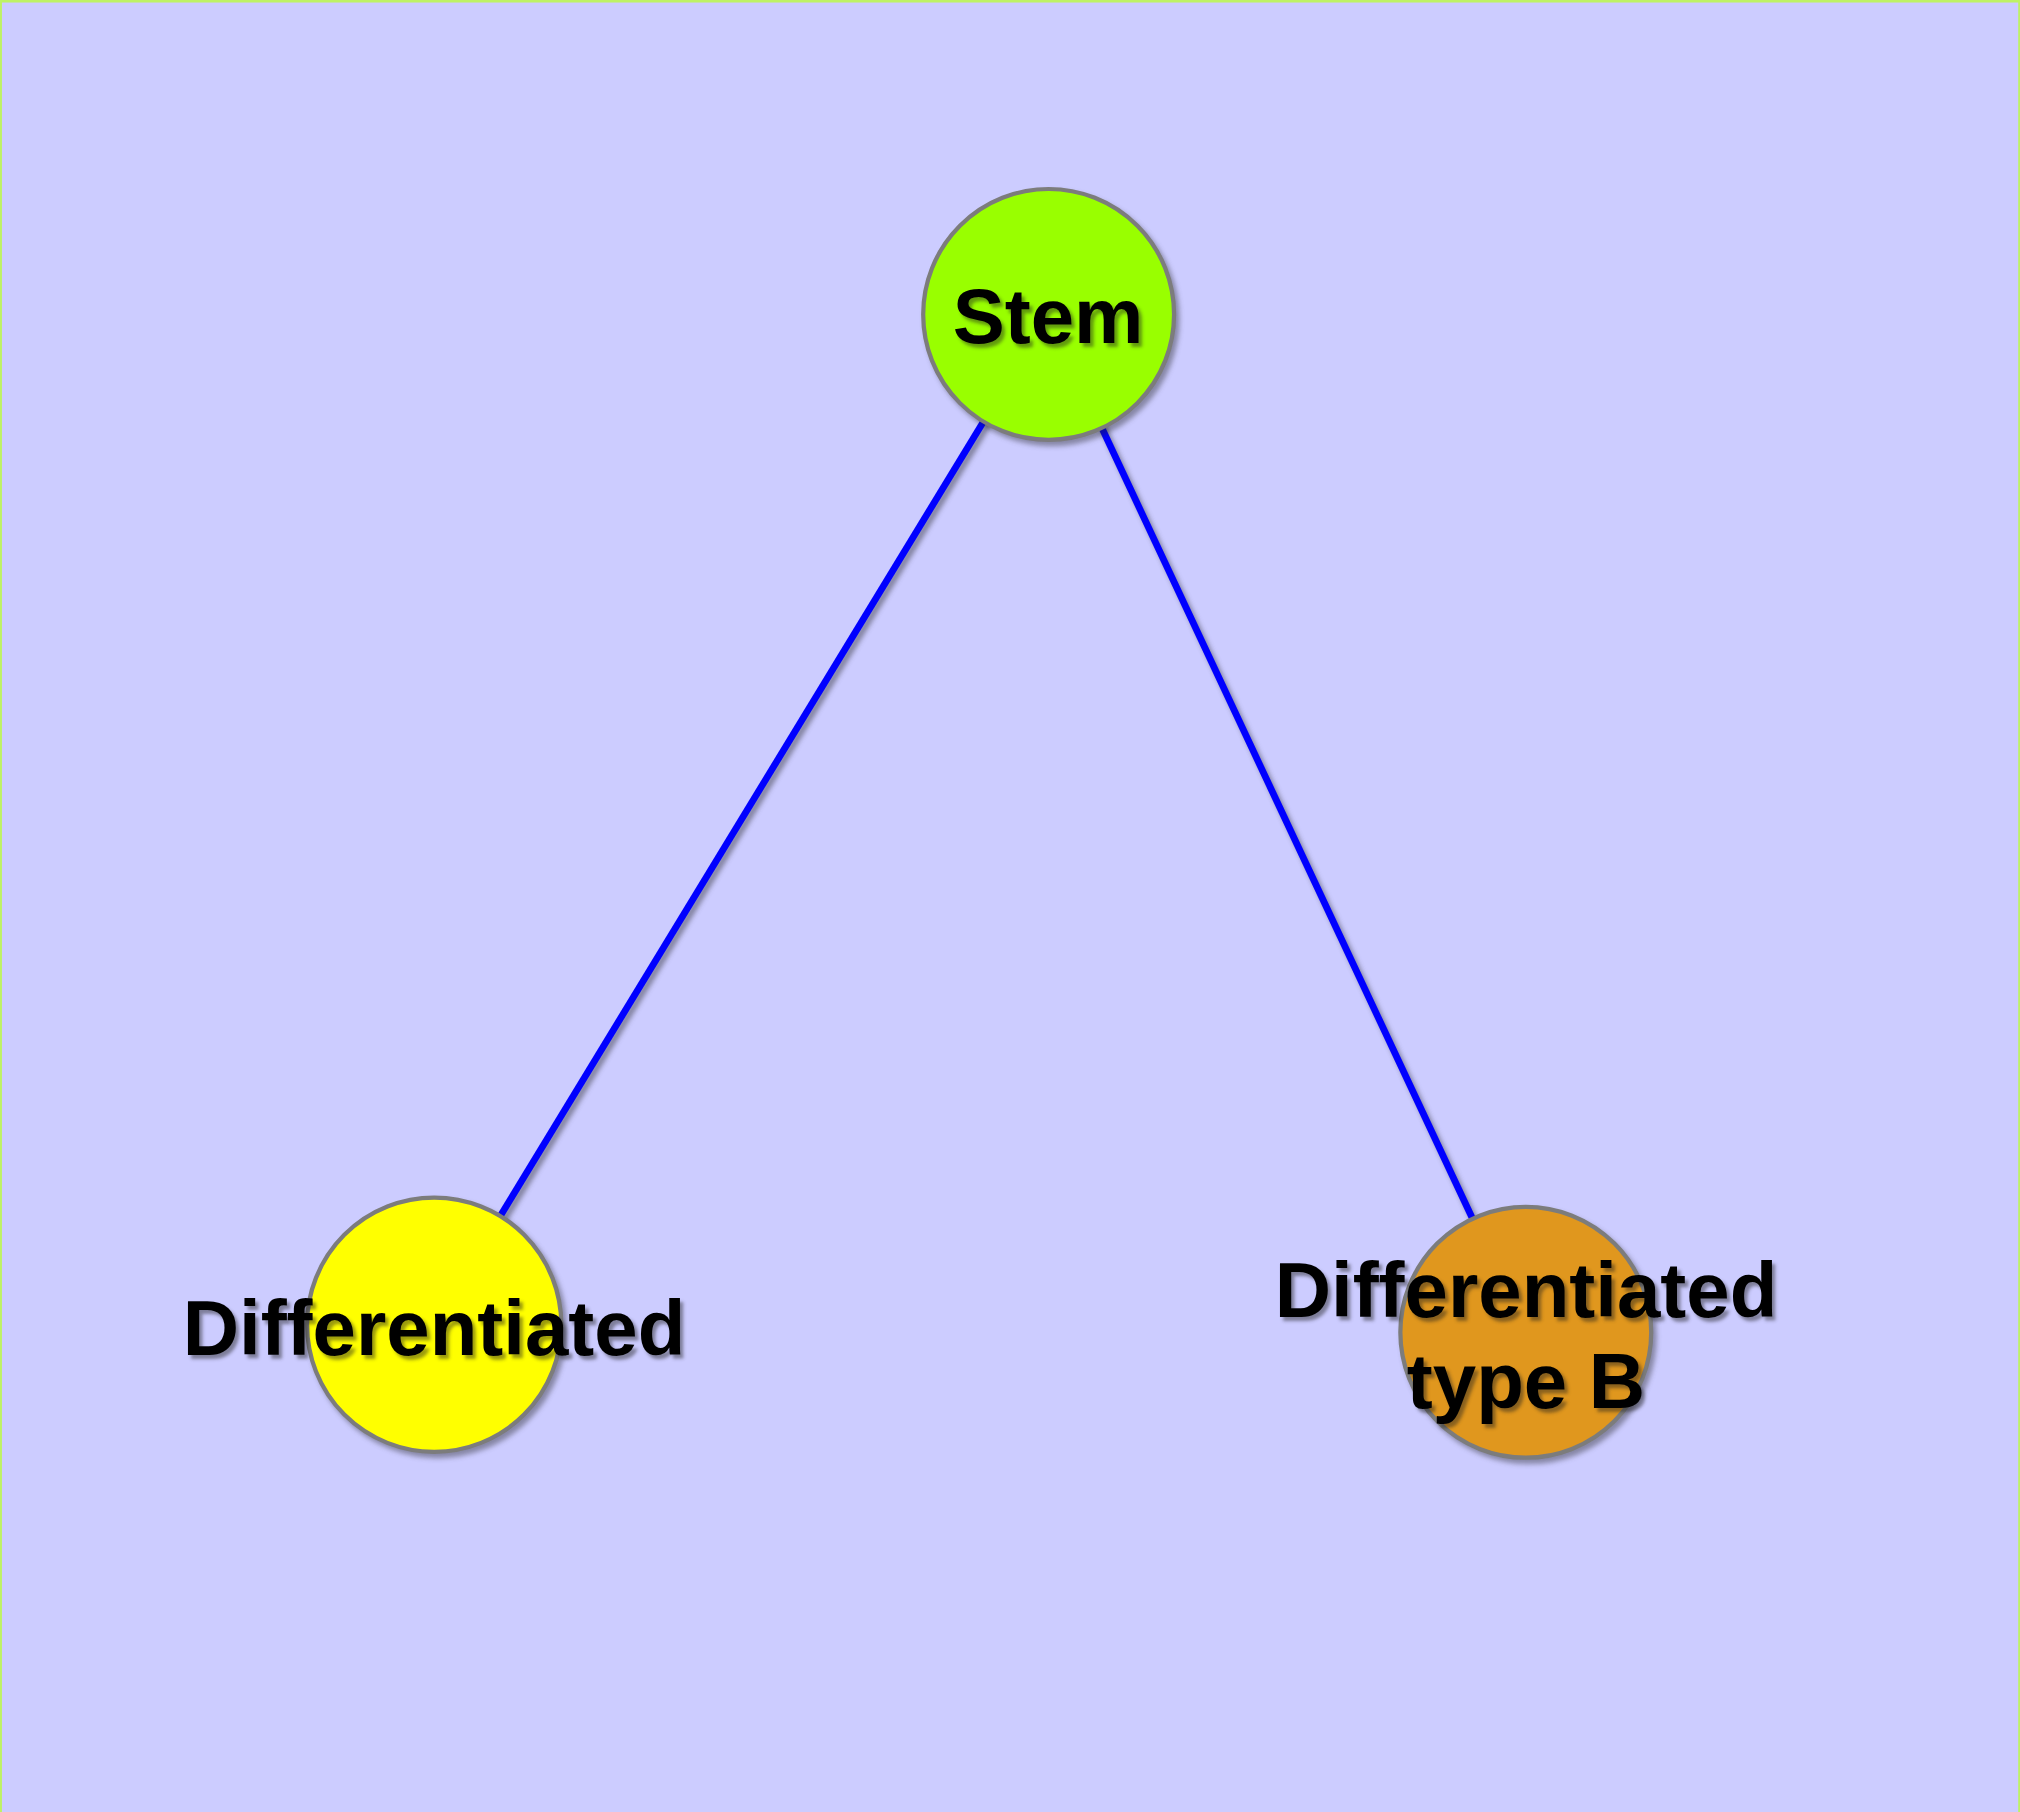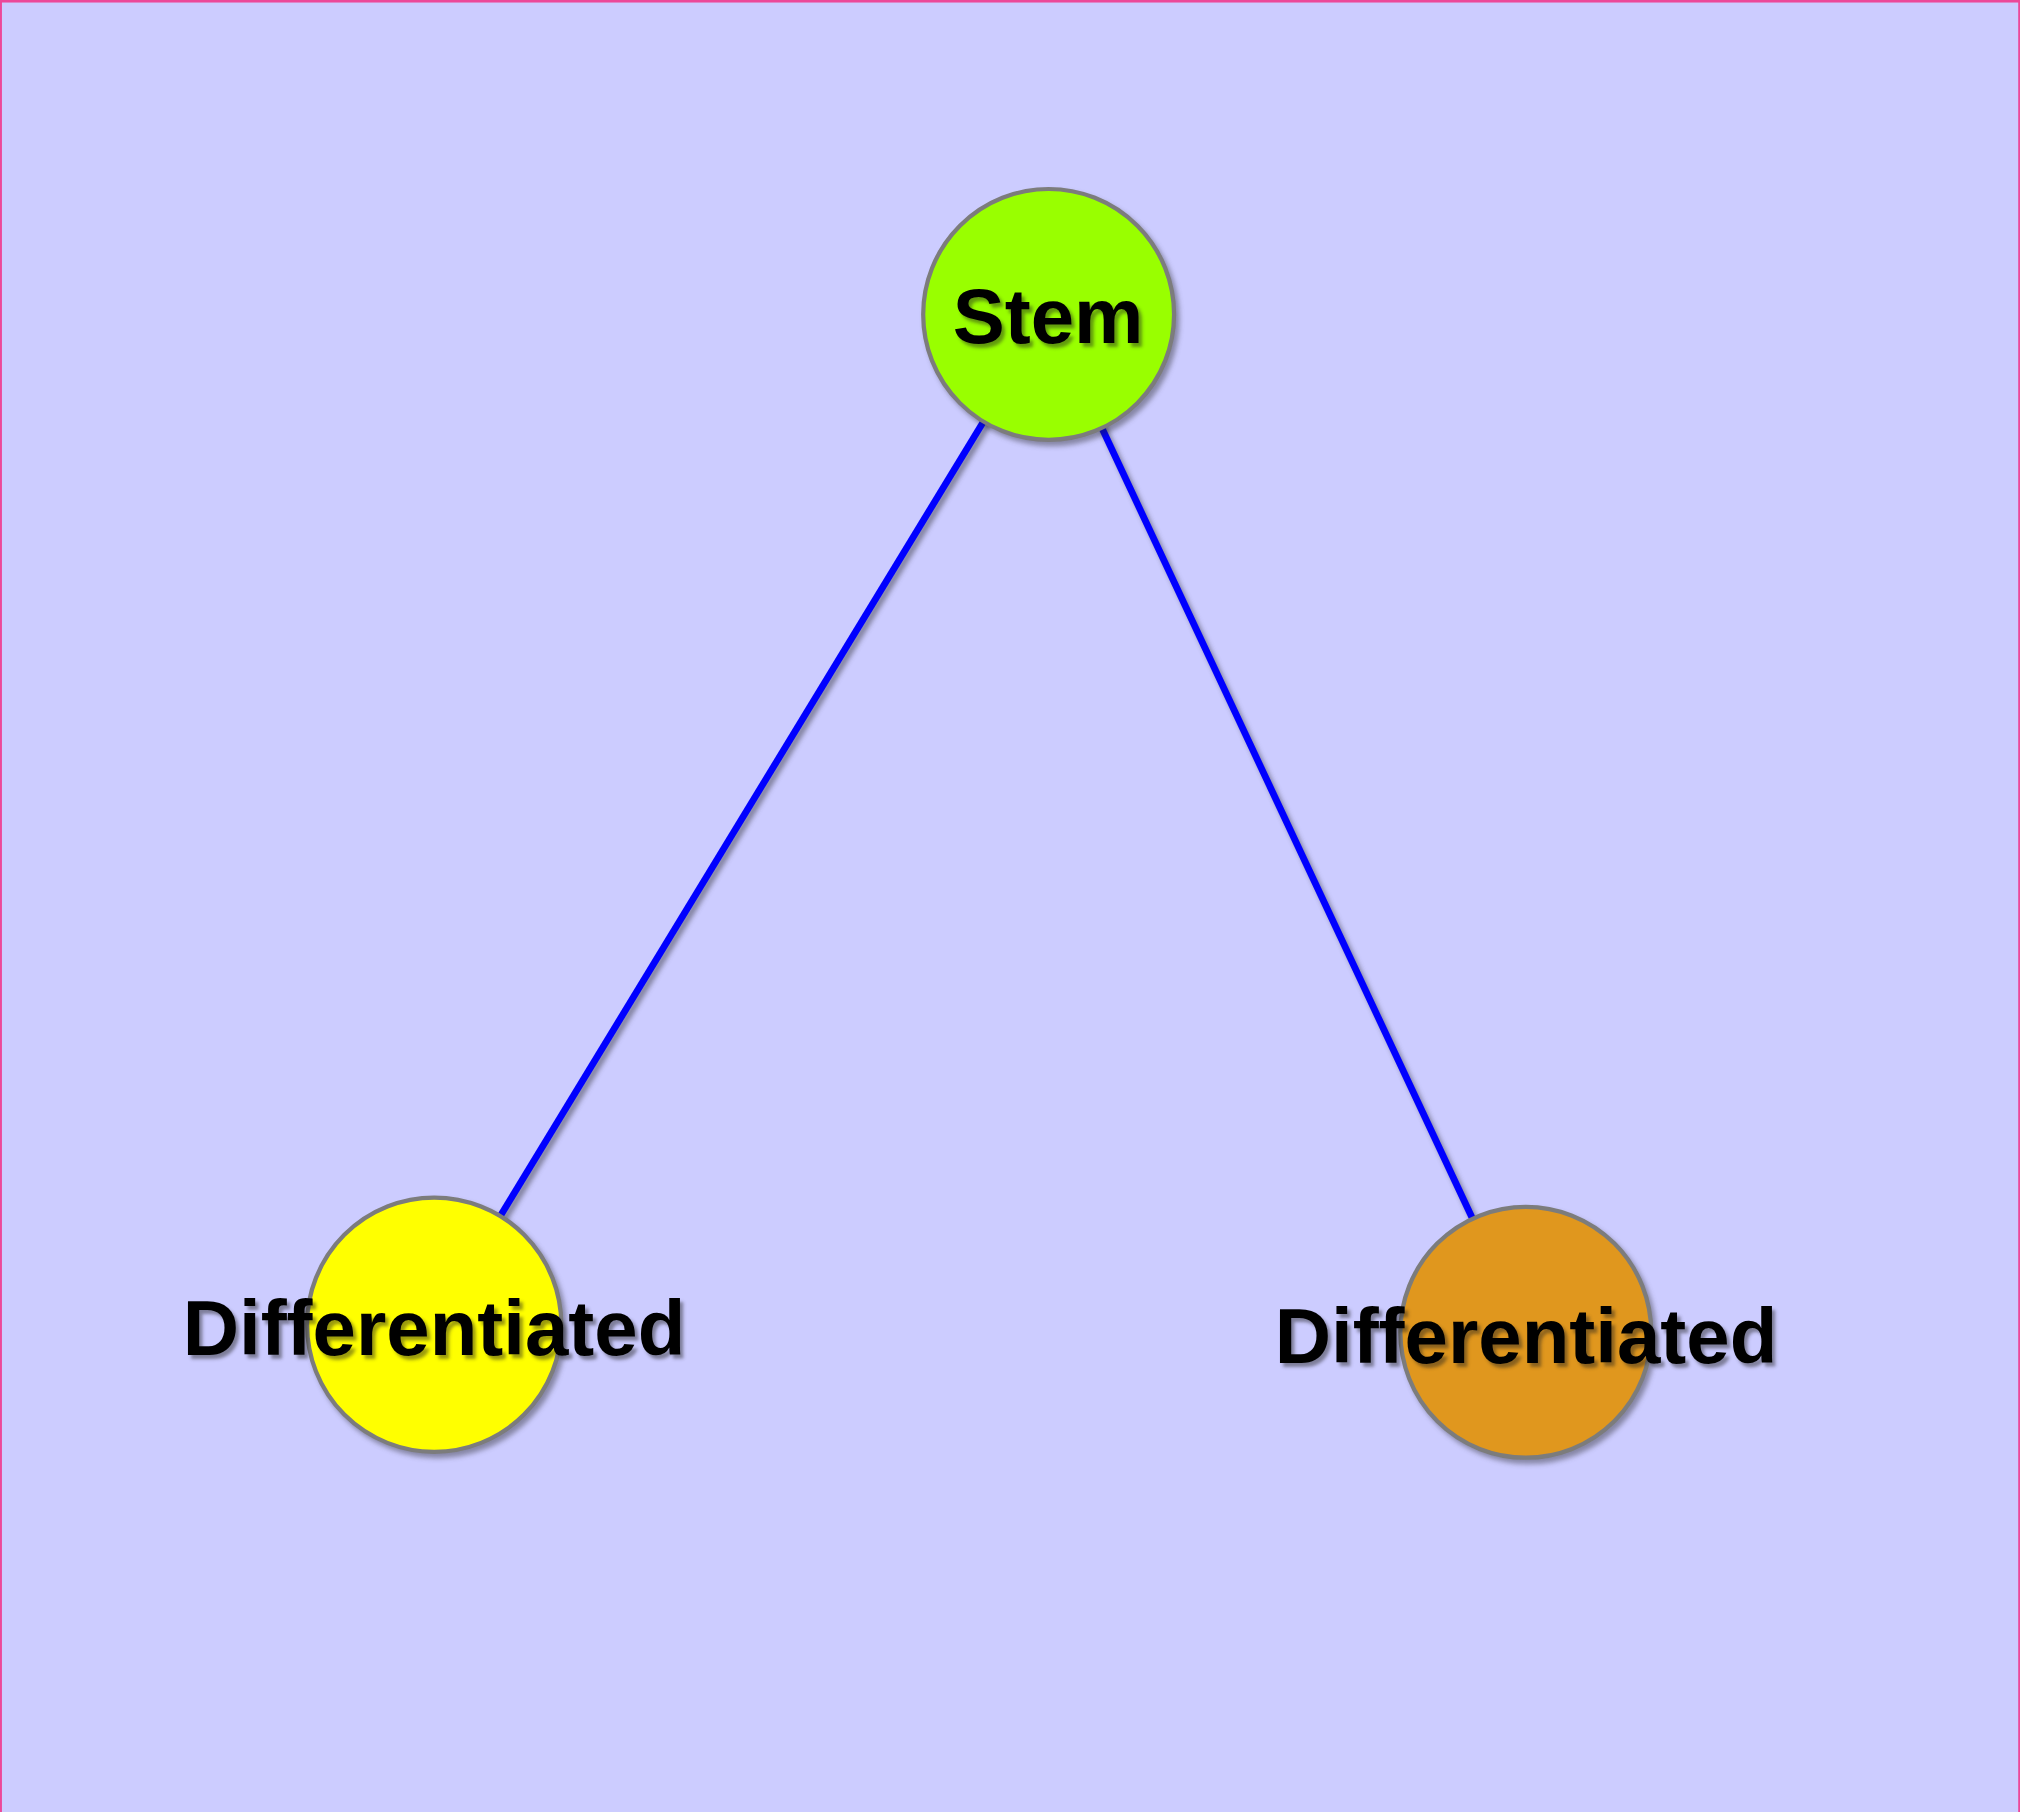--- a/index.html
+++ b/index.html
@@ -5,21 +5,21 @@
   html, body {
     margin: 0;
     padding: 0;
     background: #FFFFFF;
   }
   #stage {
     position: relative;
     width: 2021px;
     height: 1812px;
     overflow: hidden;
-    background: #ec4899;
+    background: #bef264;
     font-family: "Liberation Sans", "DejaVu Sans", sans-serif;
   }
   #graph-svg {
     position: absolute;
     left: 0;
     top: 0;
     width: 2021px;
     height: 1812px;
     display: block;
   }
@@ -75,16 +75,17 @@
   <div class="node-label" id="label-stem">
     <span class="line">Stem</span>
   </div>
 
   <div class="node-label" id="label-type-a">
     <span class="line">Differentiated</span>
   </div>
 
   <div class="node-label" id="label-type-b">
     <span class="line">Differentiated</span>
+    <span class="line">type B</span>
   </div>
 
 </div>
 
 
 </body></html>

